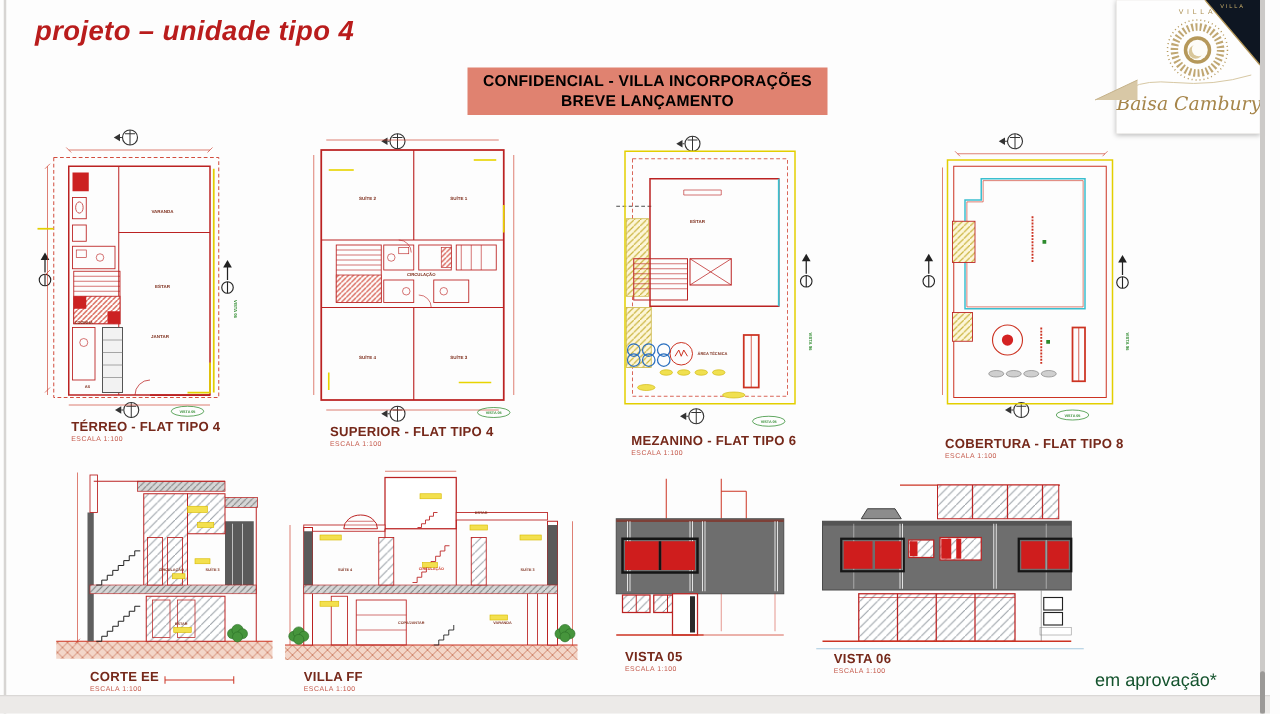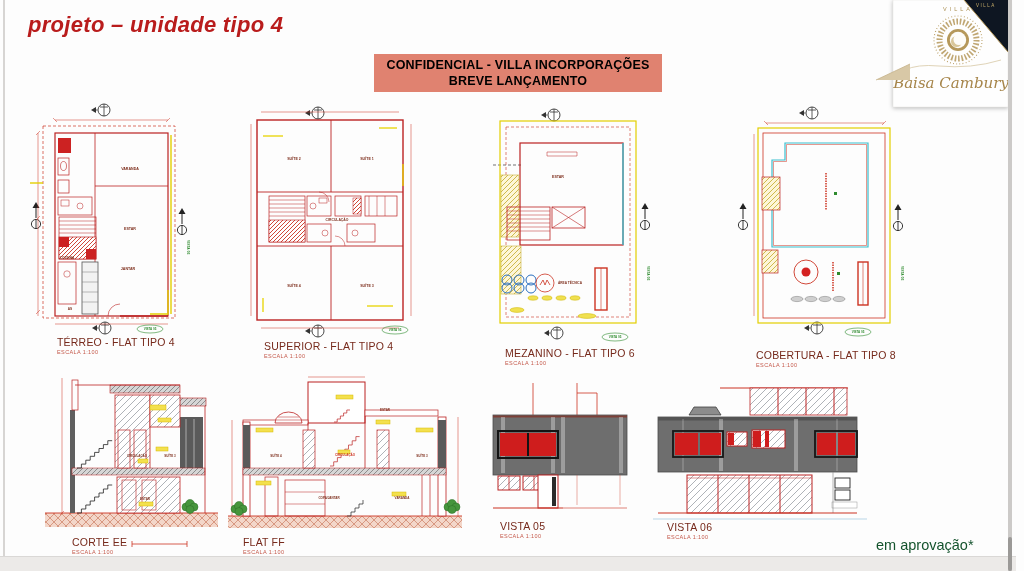--- a/index.html
+++ b/index.html
@@ -4,21 +4,21 @@
 <style>
   *{margin:0;padding:0;box-sizing:border-box}
   html,body{width:1024px;height:571px;overflow:hidden;background:#ffffff}
   body{font-family:"Liberation Sans",sans-serif;position:relative}
   .stage{position:absolute;left:0;top:0;width:1024px;height:571px;background:#fdfdfd}
   .abs{position:absolute}
   .page-title{left:28px;top:12px;font-size:22px;font-weight:bold;font-style:italic;color:#b91c1c;letter-spacing:.3px}
   .banner{left:374px;top:54px;width:288px;height:38px;background:#e08270;color:#000000;
           font-weight:bold;font-size:12.5px;text-align:center;display:flex;flex-direction:column;
           justify-content:center;line-height:1.32;letter-spacing:.2px}
-  .caption .cap-title{font-size:10.5px;font-weight:normal;color:#76291b;letter-spacing:.2px}
+  .caption .cap-title{font-size:10.5px;font-weight:bold;color:#76291b;letter-spacing:.2px}
   .caption .cap-scale{font-size:5.5px;color:#c4584a;letter-spacing:.4px;margin-top:1px}
   .approval{left:876px;top:537px;font-size:14.5px;color:#14532d}
   .edge-left{left:3px;top:0;width:2px;height:571px;background:#d7d5d3}
   .bottom-strip{left:0;top:556px;width:1016px;height:15px;background:#eceae8;border-top:1px solid #dad8d6}
   .sb-track{left:1008px;top:0;width:4px;height:571px;background:#cccac8}
   .sb-thumb{left:1008px;top:537px;width:4px;height:34px;background:#9b9997;border-radius:2px}
   svg{display:block;overflow:visible}
   svg text{font-family:"Liberation Sans",sans-serif}
   .rl{fill:#7e2f1d;font-weight:bold}
   .redl{fill:#cc3322;font-weight:bold}
@@ -547,21 +547,21 @@
   </div>
   <div class="abs caption" style="left:756px;top:349px">
     <div class="cap-title">COBERTURA - FLAT TIPO 8</div>
     <div class="cap-scale">ESCALA 1:100</div>
   </div>
   <div class="abs caption" style="left:72px;top:536px">
     <div class="cap-title">CORTE EE</div>
     <div class="cap-scale">ESCALA 1:100</div>
   </div>
   <div class="abs caption" style="left:243px;top:536px">
-    <div class="cap-title">FLAT FF</div>
+    <div class="cap-title">VILLA FF</div>
     <div class="cap-scale">ESCALA 1:100</div>
   </div>
   <div class="abs caption" style="left:500px;top:520px">
     <div class="cap-title">VISTA 05</div>
     <div class="cap-scale">ESCALA 1:100</div>
   </div>
   <div class="abs caption" style="left:667px;top:521px">
     <div class="cap-title">VISTA 06</div>
     <div class="cap-scale">ESCALA 1:100</div>
   </div>

